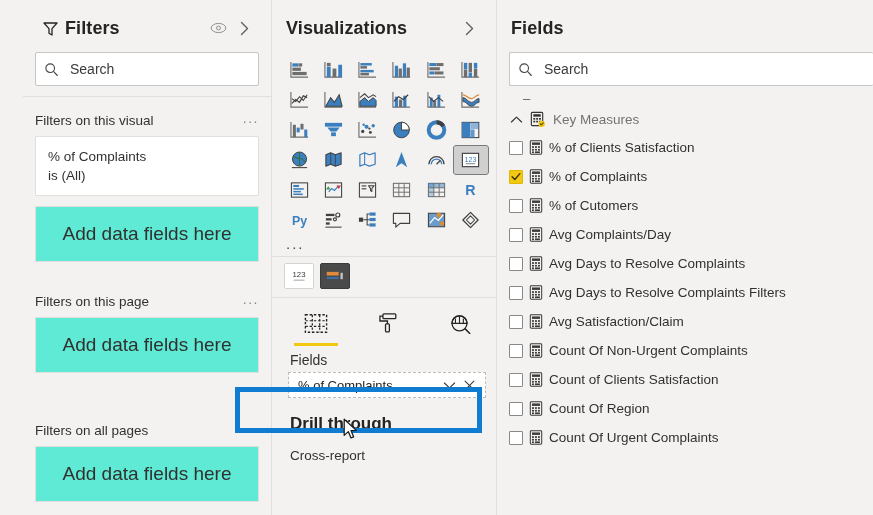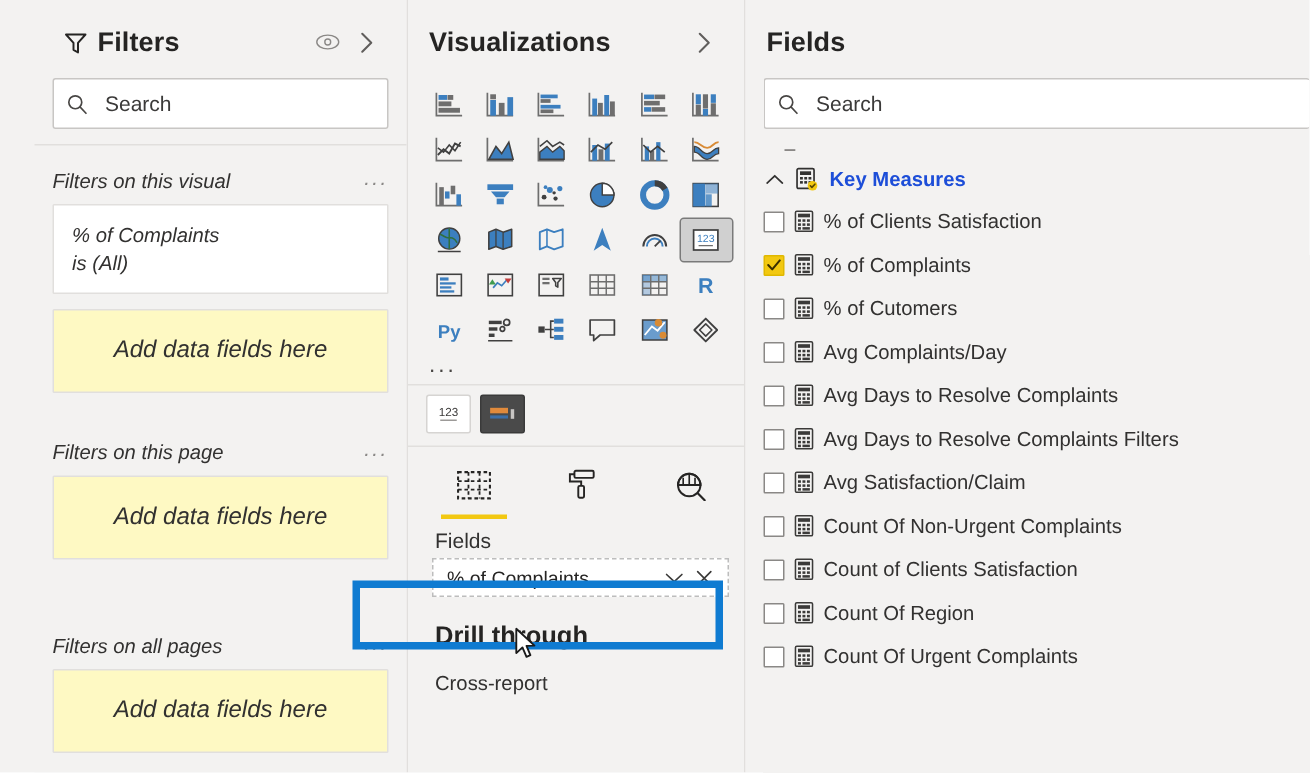--- a/index.html
+++ b/index.html
@@ -47,39 +47,39 @@
     border: 1px solid #c8c6c4; border-radius: 2px;
     padding: 0 8px;
   }
   .search-box .mag { flex: 0 0 22px; display: flex; align-items: center; color: #484644; }
   .search-box .ph { font-size: 14px; color: #3b3a39; padding-left: 4px; }
 
   .hr { height: 1px; background: #e1dfdd; margin: 0; }
 
   
   #filters-panel { width: 248px; flex: 0 0 248px; margin-left: 23px; }
-  .filter-section { padding: 16px 12px 16px 12px; font-style: italic; }
+  .filter-section { padding: 16px 12px 16px 12px; }
   .filter-section-head {
     display: flex; align-items: flex-start;
     margin-bottom: 8px;
   }
   .filter-section-label {
     font-size: 13.5px; color: #323130; flex: 1;
   }
   .ellipsis { color: #8a8886; font-size: 14px; letter-spacing: 1.5px; line-height: 10px; }
   .filter-card {
     background: #ffffff; border: 1px solid #e1dfdd;
     padding: 10px 12px; margin-bottom: 10px; border-radius: 1px;
   }
   .filter-card .l1 { font-size: 13.5px; color: #323130; line-height: 19px; }
   .filter-card .l2 { font-size: 13.5px; color: #323130; line-height: 19px; }
   .dropzone {
-    background: #fef9c3; border: 1px solid #e1dfdd;
+    background: #5eead4; border: 1px solid #e1dfdd;
     height: 56px; display: flex; align-items: center; justify-content: center;
-    font-size: 16px; color: #323130; border-radius: 1px;
+    font-size: 19px; color: #323130; border-radius: 1px;
   }
 
   
   #viz-panel { width: 224px; flex: 0 0 224px; }
   .viz-grid {
     display: grid;
     grid-template-columns: repeat(6, 1fr);
     gap: 2px 0px;
     padding: 4px 8px 2px 10px;
   }
@@ -157,21 +157,21 @@
   .collapse-dash {
     padding: 8px 0 2px 26px; color: #605e5c;
     font-size: 13px; line-height: 10px;
   }
   .table-row {
     display: flex; align-items: center;
     padding: 3px 0 3px 10px; height: 27px;
   }
   .chev { width: 18px; display: flex; align-items: center; justify-content: center; color: #323130; }
   .tbl-icon { width: 24px; display: flex; align-items: center; justify-content: center; position: relative; }
-  .table-name { font-size: 13.5px; font-weight: 700; color: #1d4ed8; padding-left: 4px; }
+  .table-name { font-size: 13.5px; font-weight: 400; color: #737373; padding-left: 4px; }
 
   .field-row {
     display: flex; align-items: center;
     height: 29px; padding-left: 12px;
   }
   .cbx {
     width: 14px; height: 14px; flex: 0 0 14px;
     border: 1px solid #8a8886; background: #ffffff; border-radius: 1px;
     display: flex; align-items: center; justify-content: center;
   }

